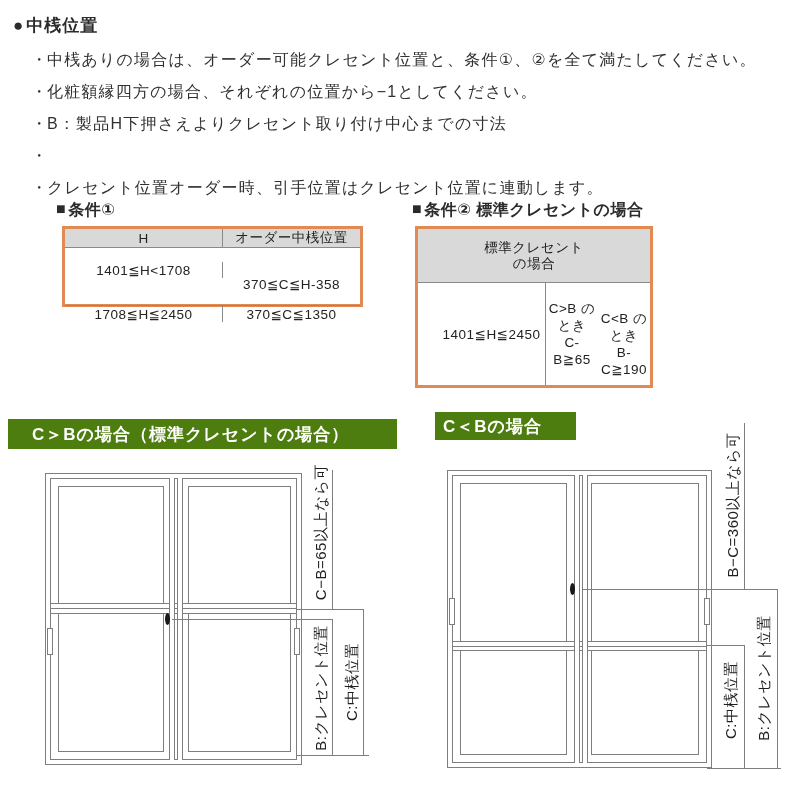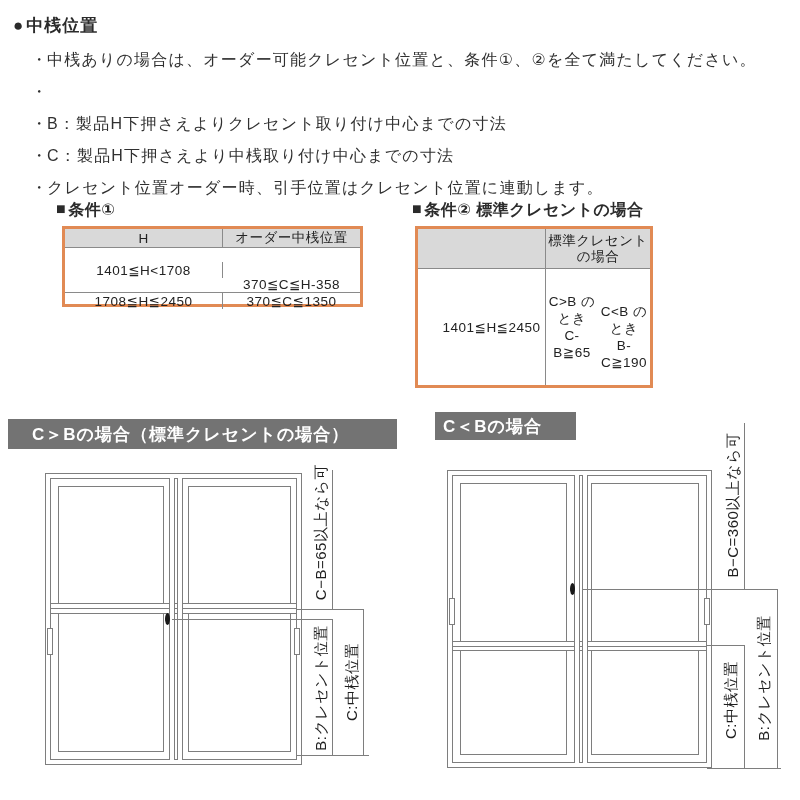--- a/index.html
+++ b/index.html
@@ -17,21 +17,21 @@
   
   .otable{border:3px solid #E18A54;background:#fff;box-sizing:border-box;display:flex;flex-direction:column;}
   .trow{display:flex;box-sizing:border-box;}
   .trow + .trow{border-top:1px solid #8a8a8a;}
   .tcell{display:flex;align-items:center;justify-content:center;box-sizing:border-box;font-size:13.5px;letter-spacing:0.5px;color:#222;text-align:center;}
   .thead{background:#D9D9D9;}
   .cellL{border-right:1px solid #8a8a8a;}
   .case-block{line-height:17px;}
   .case-block + .case-block{margin-top:20px;}
   
-  .banner{background:#737373;color:#ffffff;font-weight:bold;letter-spacing:1px;display:flex;align-items:center;box-sizing:border-box;}
+  .banner{background:#4d7c0f;color:#ffffff;font-weight:bold;letter-spacing:1px;display:flex;align-items:center;box-sizing:border-box;}
   
   .rect{position:absolute;border:1px solid #7E7E7E;box-sizing:border-box;background:transparent;}
   .rectw{position:absolute;border:1px solid #7E7E7E;box-sizing:border-box;background:#ffffff;}
   .hline{position:absolute;height:1px;background:#7E7E7E;}
   .vline{position:absolute;width:1px;background:#7E7E7E;}
   .railH{position:absolute;border-top:1px solid #7E7E7E;border-bottom:1px solid #7E7E7E;background:#ffffff;box-sizing:border-box;}
   .railH .mid{position:absolute;left:0;right:0;top:4px;height:1px;background:#7E7E7E;}
   .stile{position:absolute;border-left:1px solid #7E7E7E;border-right:1px solid #7E7E7E;background:#ffffff;box-sizing:border-box;}
   .crescent{position:absolute;width:5px;height:12px;background:#1a1a1a;border-radius:50%;}
   .vlabel{position:absolute;font-size:15px;letter-spacing:0.5px;color:#1f1f1f;white-space:nowrap;text-align:center;transform:rotate(-90deg);}
@@ -46,28 +46,28 @@
     <span>中桟位置</span>
   </div>
 
   <div class="abs bullets">
     <div class="bullet-row">
       <span class="bmark">・</span>
       <span>中桟ありの場合は、オーダー可能クレセント位置と、条件①、②を全て満たしてください。</span>
     </div>
     <div class="bullet-row">
       <span class="bmark">・</span>
+      <span>化粧額縁四方の場合、それぞれの位置から−1としてください。</span>
     </div>
     <div class="bullet-row">
       <span class="bmark">・</span>
       <span>B：製品H下押さえよりクレセント取り付け中心までの寸法</span>
     </div>
     <div class="bullet-row">
       <span class="bmark">・</span>
-      <span>C：製品H下押さえより中桟取り付け中心までの寸法</span>
     </div>
     <div class="bullet-row">
       <span class="bmark">・</span>
       <span>クレセント位置オーダー時、引手位置はクレセント位置に連動します。</span>
     </div>
   </div>
 
   <div class="abs cond-heading" style="left:56px;top:200px;">
     <span>■</span>
     <span>条件①</span>
@@ -75,33 +75,33 @@
 
   <div class="abs otable" style="left:62px;top:226px;width:301px;height:81px;">
     <div class="trow thead" style="height:28px;">
       <div class="tcell cellL" style="width:158px;">H</div>
       <div class="tcell" style="flex:1;">オーダー中桟位置</div>
     </div>
     <div class="trow" style="flex:1;align-items:center;">
       <div class="tcell cellL" style="width:158px;">1401≦H&lt;1708</div>
       <div class="tcell" style="flex:1;margin-top:28px;">370≦C≦H-358</div>
     </div>
-    <div class="trow" style="flex:1;">
+    <div class="trow" style="flex:1;margin-top:13px;">
       <div class="tcell cellL" style="width:158px;">1708≦H≦2450</div>
       <div class="tcell" style="flex:1;">370≦C≦1350</div>
     </div>
   </div>
 
   <div class="abs cond-heading" style="left:412px;top:200px;">
     <span>■</span>
     <span>条件② 標準クレセントの場合</span>
   </div>
 
   <div class="abs otable" style="left:415px;top:226px;width:238px;height:162px;">
-    <div class="trow thead" style="height:39px;">
+    <div class="trow thead" style="height:53px;flex-direction:column;">
       <div class="tcell cellL" style="width:128px;"></div>
       <div class="tcell" style="flex:1;flex-direction:column;line-height:16px;">
         <span>標準クレセント</span>
         <span>の場合</span>
       </div>
     </div>
     <div class="trow" style="flex:1;">
       <div class="tcell cellL" style="width:128px;padding-left:20px;">1401≦H≦2450</div>
       <div class="tcell" style="flex:1;flex-direction:row;">
         <div class="case-block">

